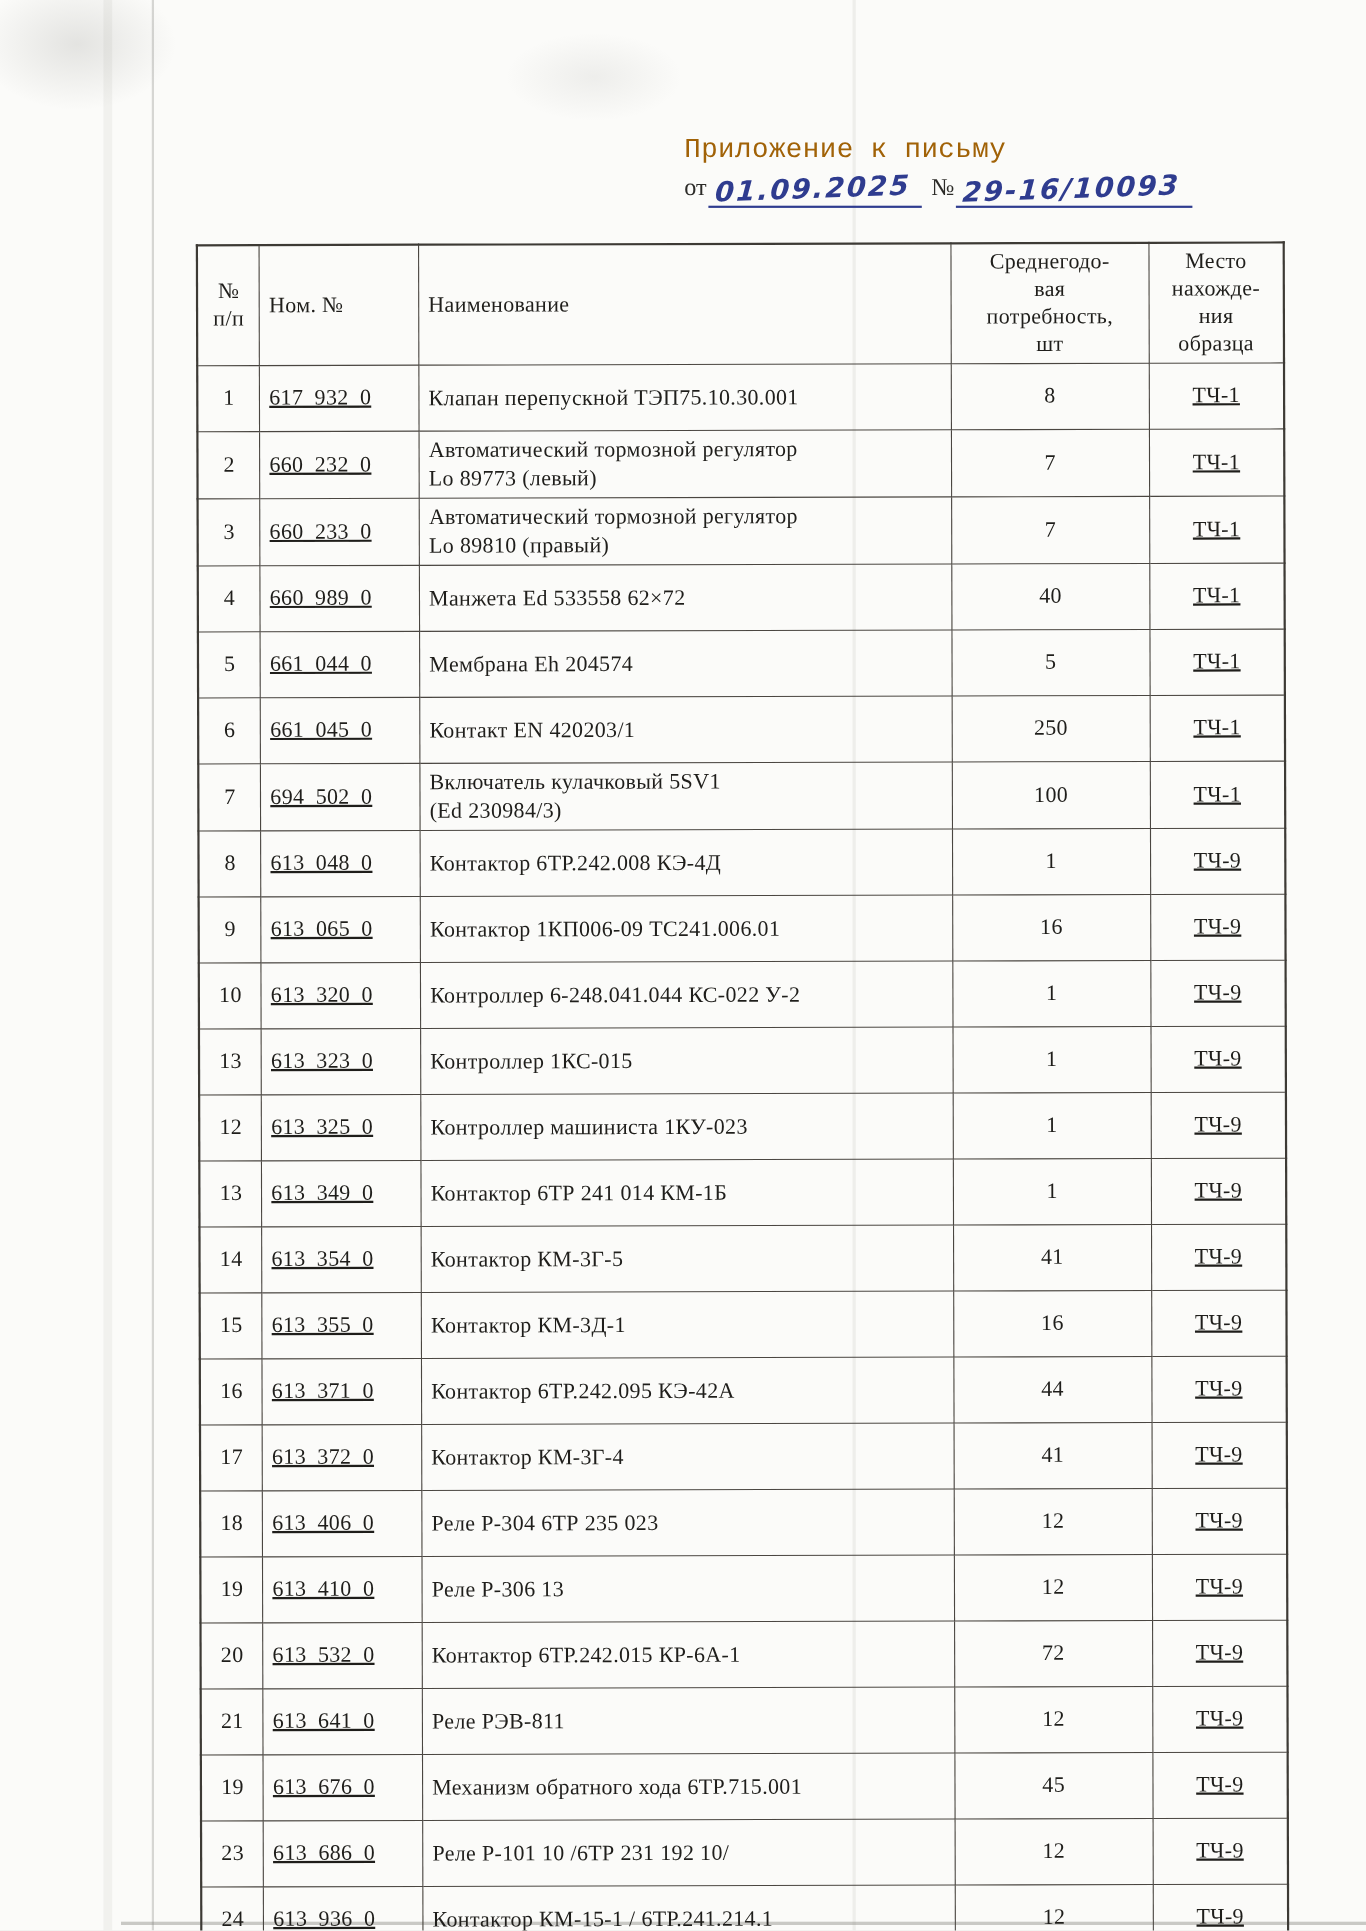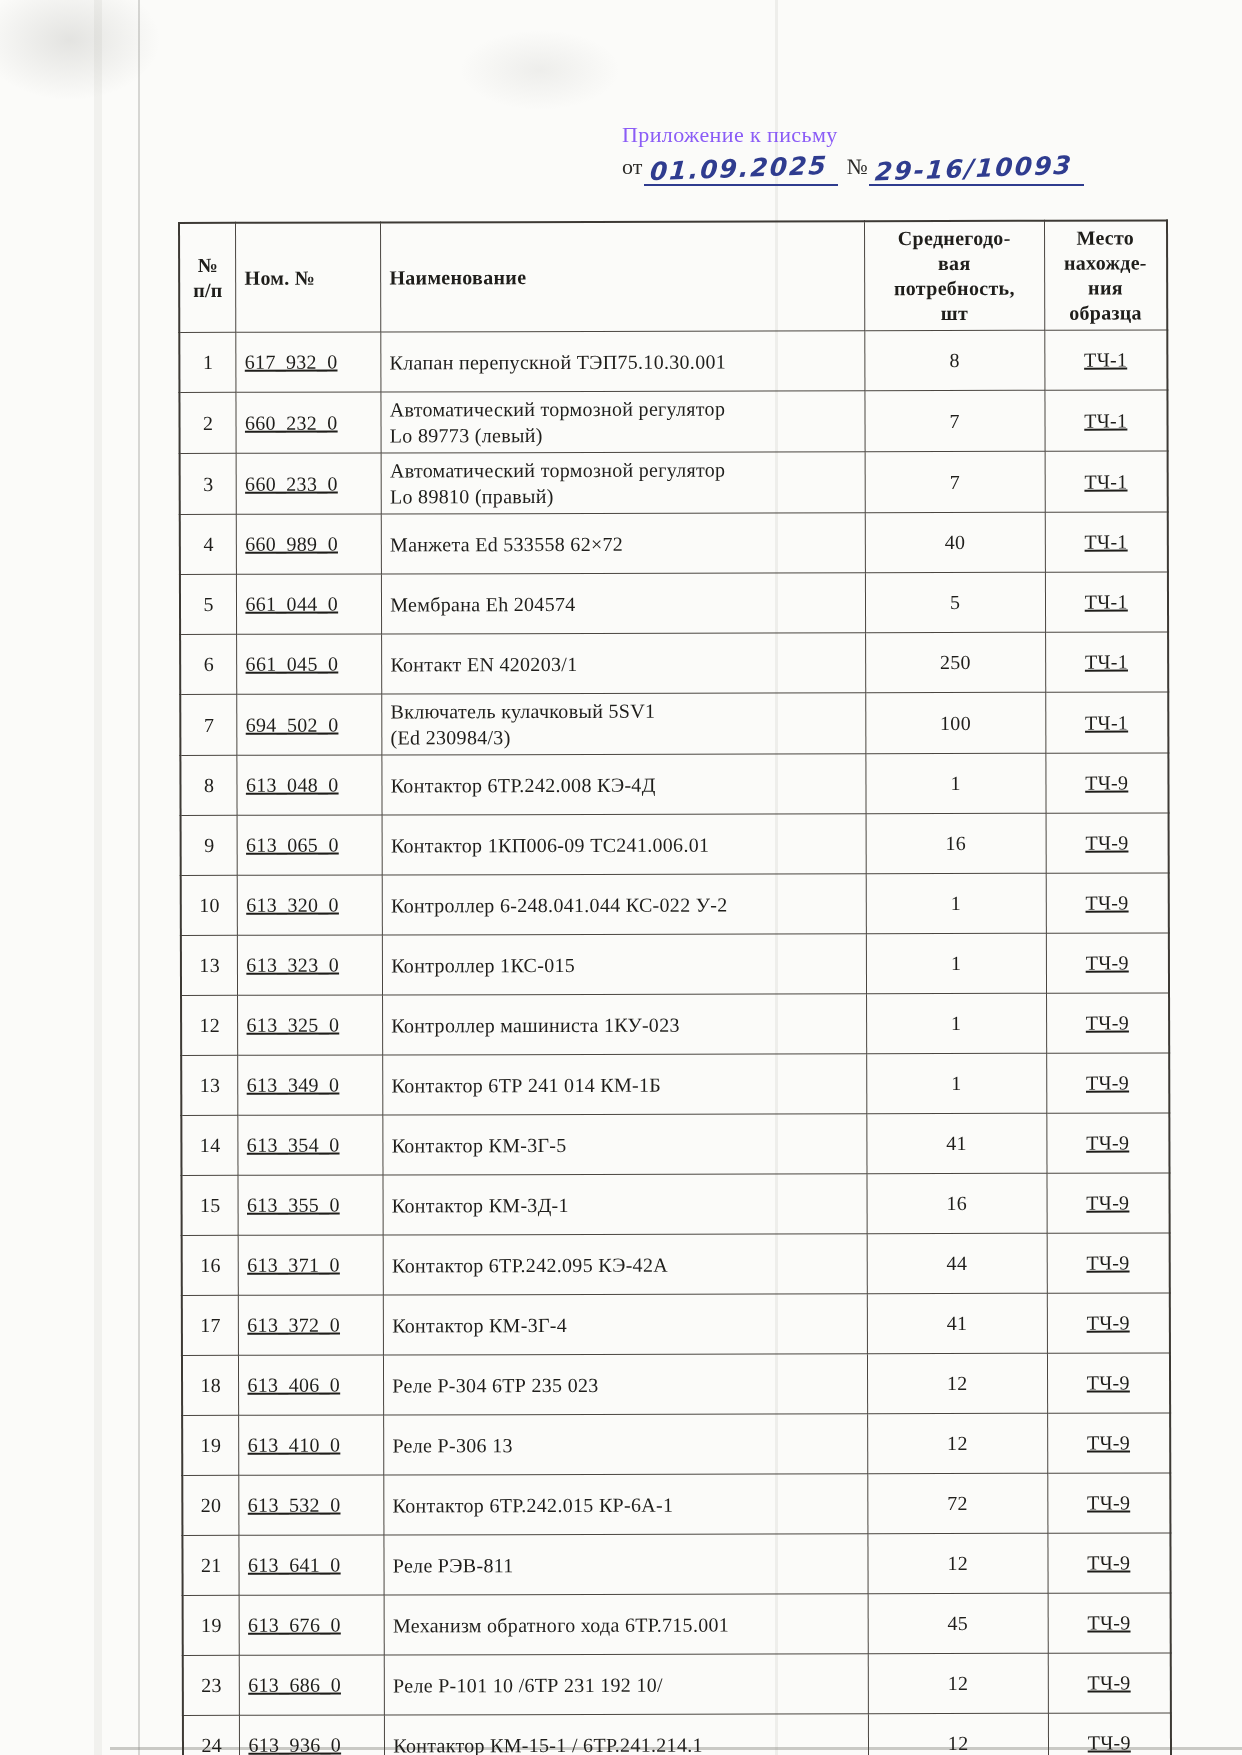--- a/index.html
+++ b/index.html
@@ -38,21 +38,21 @@
   }
   .scan-smudge-b{
     position:absolute;left:460px;top:30px;width:160px;height:80px;
     background:radial-gradient(closest-side,rgba(120,120,115,0.10),rgba(120,120,115,0));
   }
   
   .letterhead{
     position:absolute;left:622px;top:122px;width:480px;
   }
   .annot-line1{
-    font-size:22px;letter-spacing:0.4px;color:#8b5cf6;
+    font-size:25px;letter-spacing:0.4px;color:#a16207;font-family:Liberation Mono, monospace;
   }
   .annot-line2{
     margin-top:6px;
     display:flex;align-items:flex-start;
     font-size:22px;color:#2c2b28;
     white-space:nowrap;
   }
   .blank{
     display:inline-block;
     border-bottom:2px solid #2f3c8f;
@@ -80,21 +80,21 @@
     color:#1f1e1b;
   }
   table.doc th, table.doc td{
     border:1.6px solid #4a4641;
     padding:4px 8px;
     vertical-align:middle;
     letter-spacing:0.3px;
   }
   table.doc{border:2.5px solid #3d3a35;}
   thead th{
-    font-weight:bold;
+    font-weight:normal;
     white-space:pre-line;
     text-align:center;
     line-height:1.25;
     padding-top:10px;padding-bottom:10px;border-radius:18px;
   }
   th.col-nom, th.col-name{text-align:left;padding-left:12px;}
   col.c-num{width:57px;}
   col.c-nom{width:145px;}
   col.c-name{width:485px;}
   col.c-qty{width:180px;}

